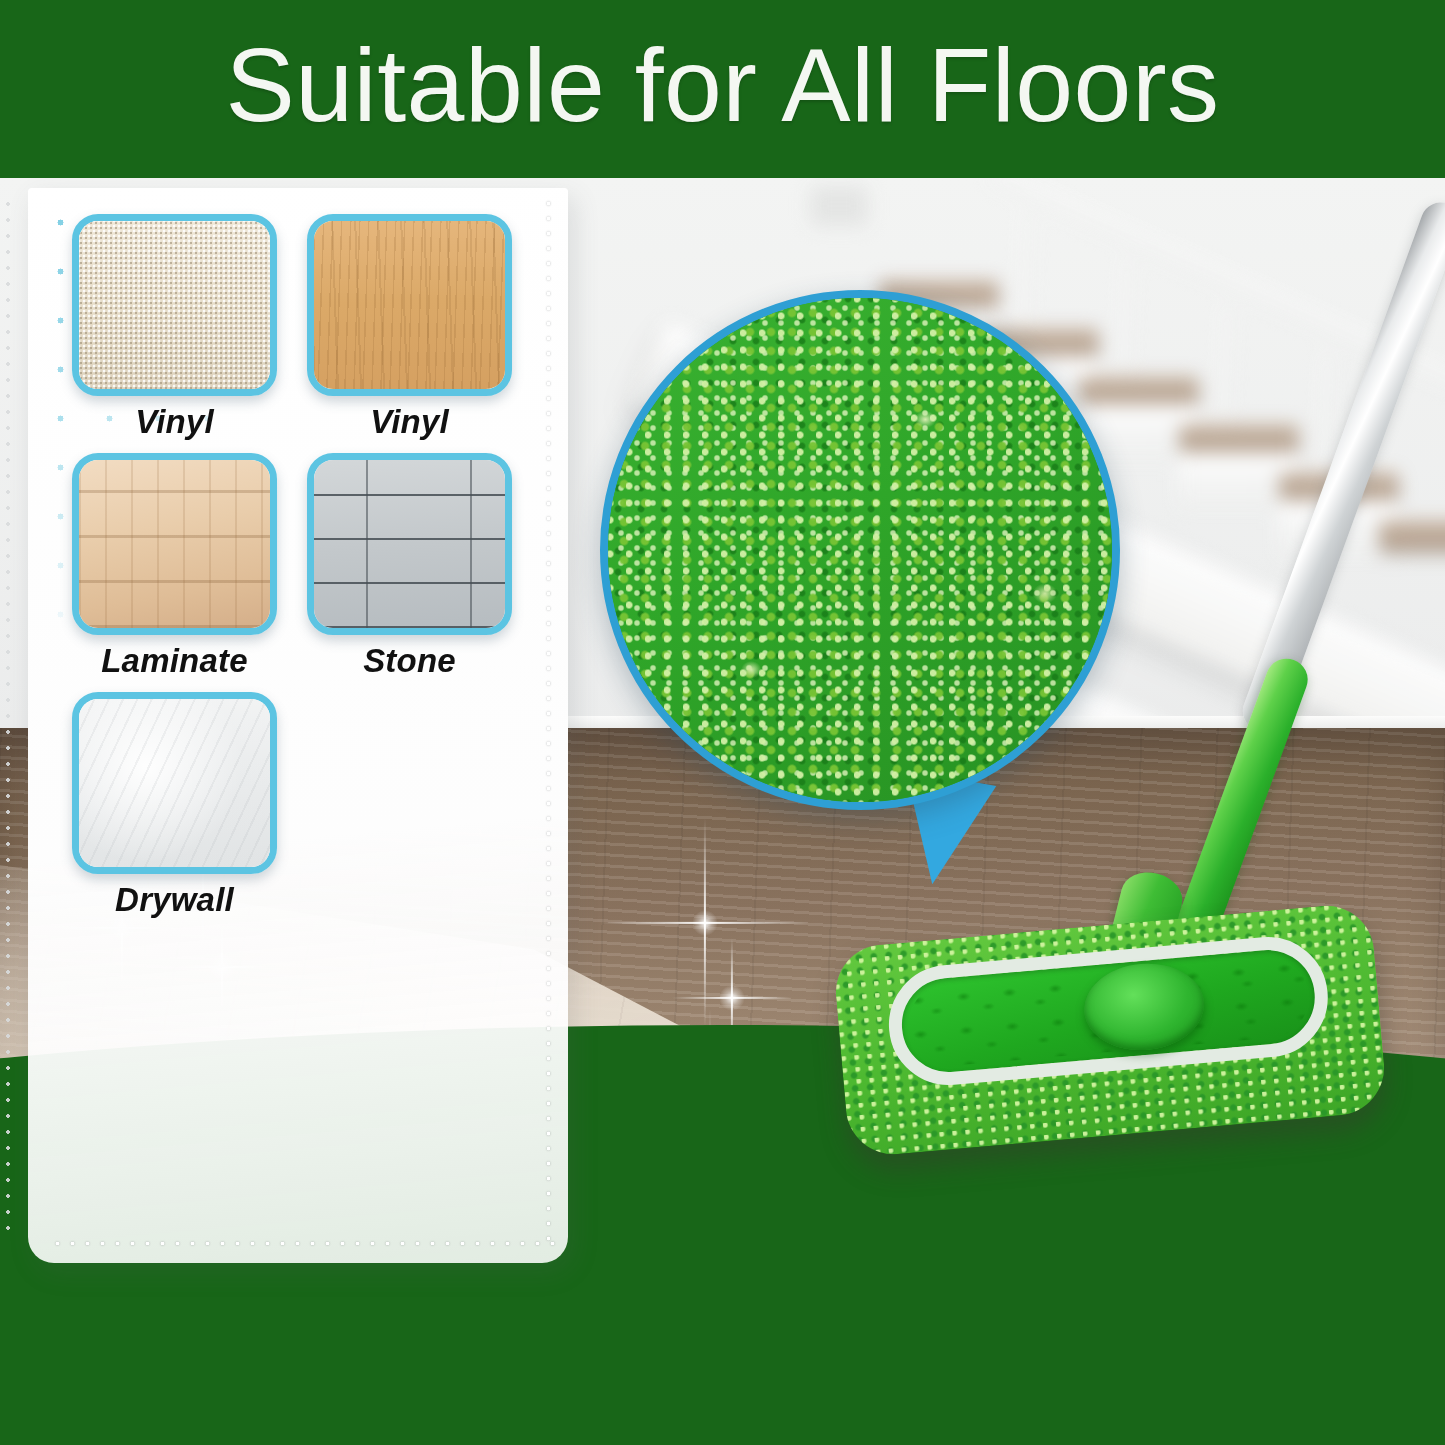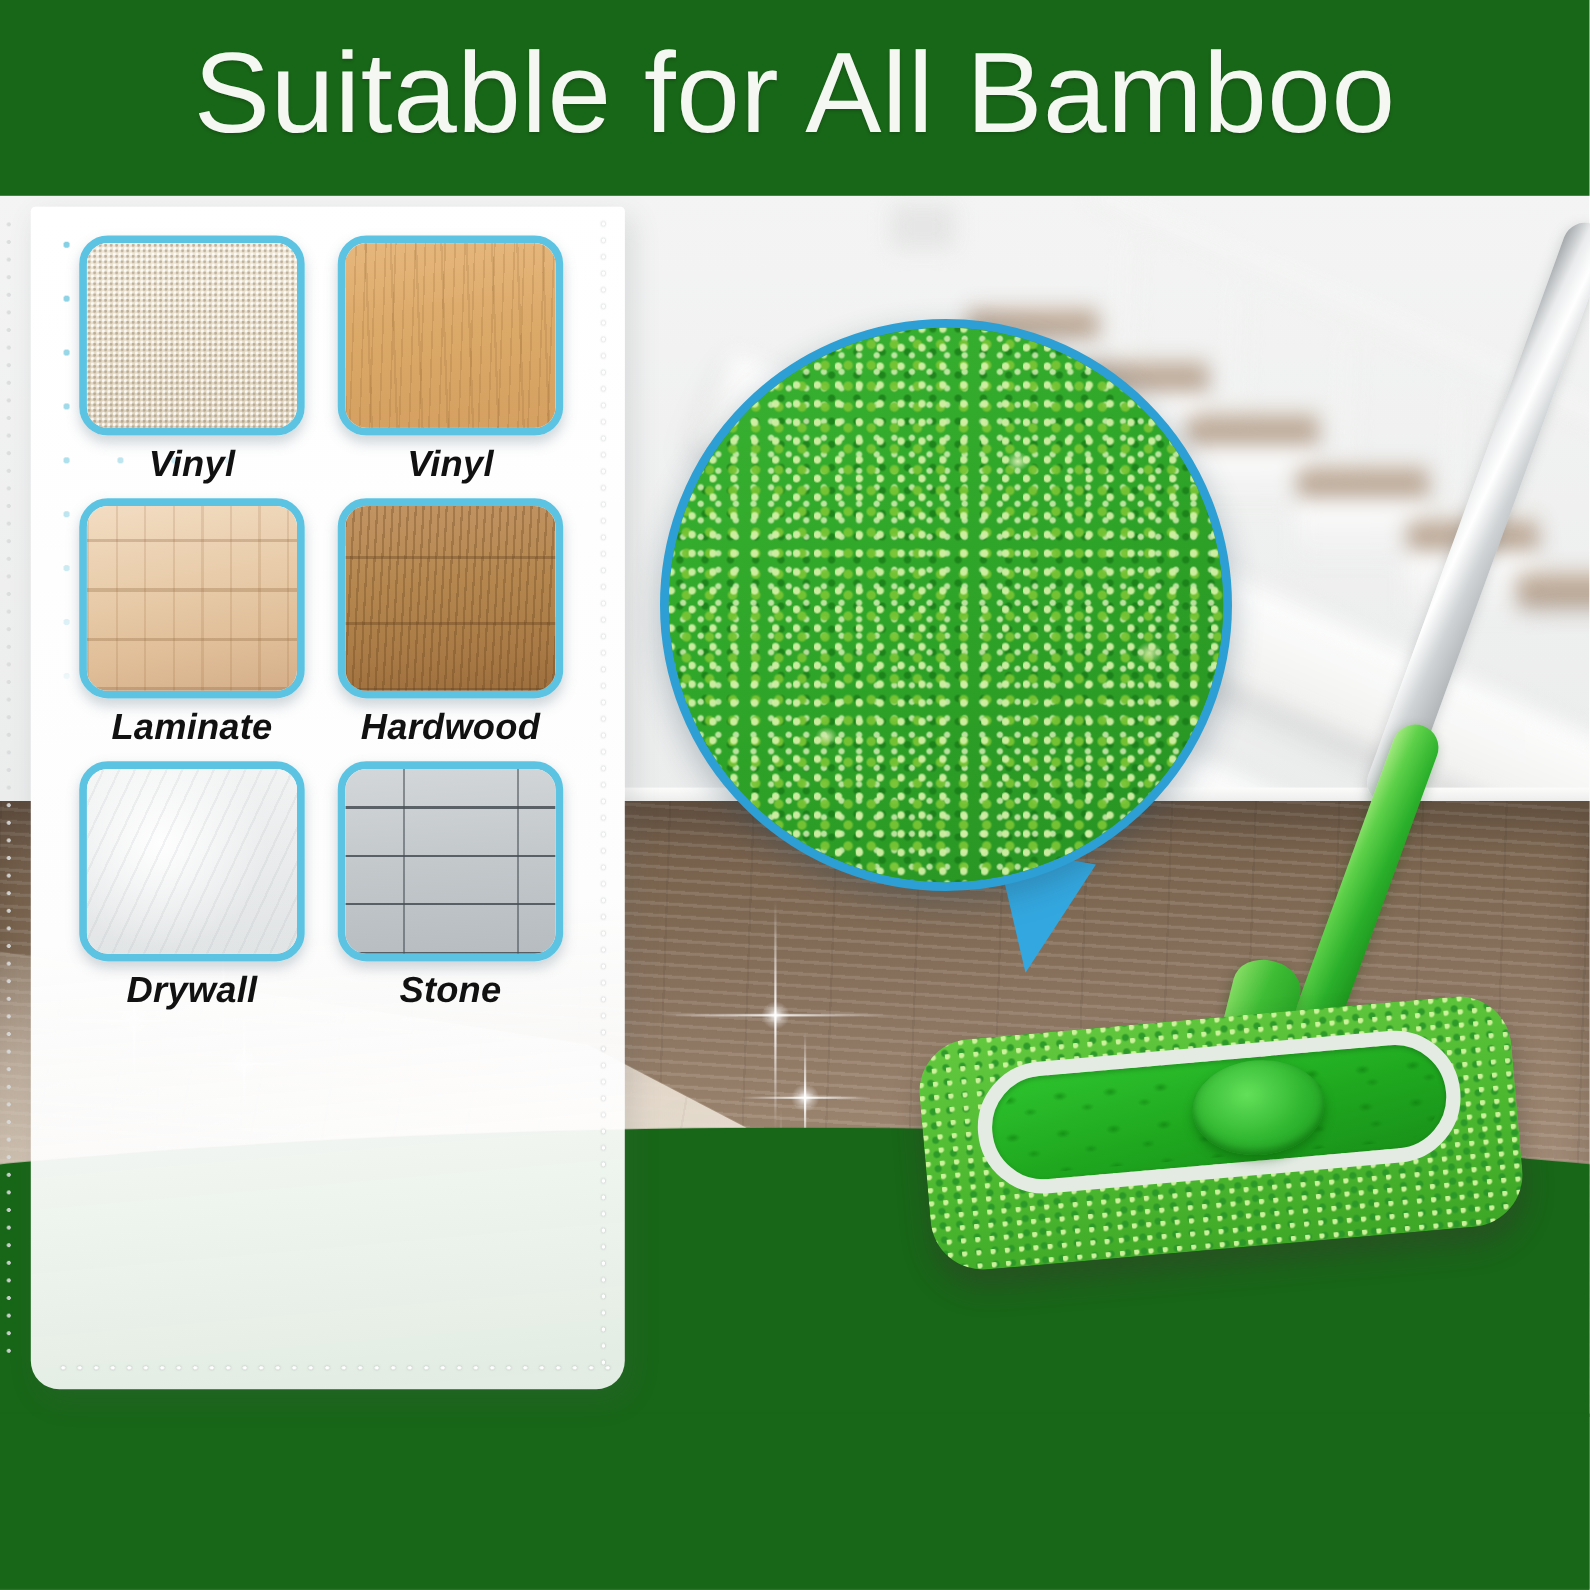--- a/index.html
+++ b/index.html
@@ -415,43 +415,37 @@
         <div class="cell-label">Vinyl</div>
       </div>
 
       <div class="cell">
         <div class="swatch">
             <div class="tex tex-laminate"></div>
           </div>
         <div class="cell-label">Laminate</div>
       </div>
 
+
       <div class="cell">
         <div class="swatch">
-            <div class="tex tex-hardwood"></div>
+            <div class="tex tex-stone"></div>
           </div>
-        <div class="cell-label">Hardwood</div>
+        <div class="cell-label">Stone</div>
       </div>
 
       <div class="cell">
         <div class="swatch">
             <div class="tex tex-drywall"></div>
           </div>
         <div class="cell-label">Drywall</div>
       </div>
 
-      <div class="cell">
-        <div class="swatch">
-            <div class="tex tex-stone"></div>
-          </div>
-        <div class="cell-label">Stone</div>
-      </div>
-
 
 
     </div>
   </div>
 
   <div class="header-band">
-    <div class="header-title">Suitable for All Bamboo</div>
+    <div class="header-title">Suitable for All Floors</div>
   </div>
 
 </div>
 
 </body></html>

